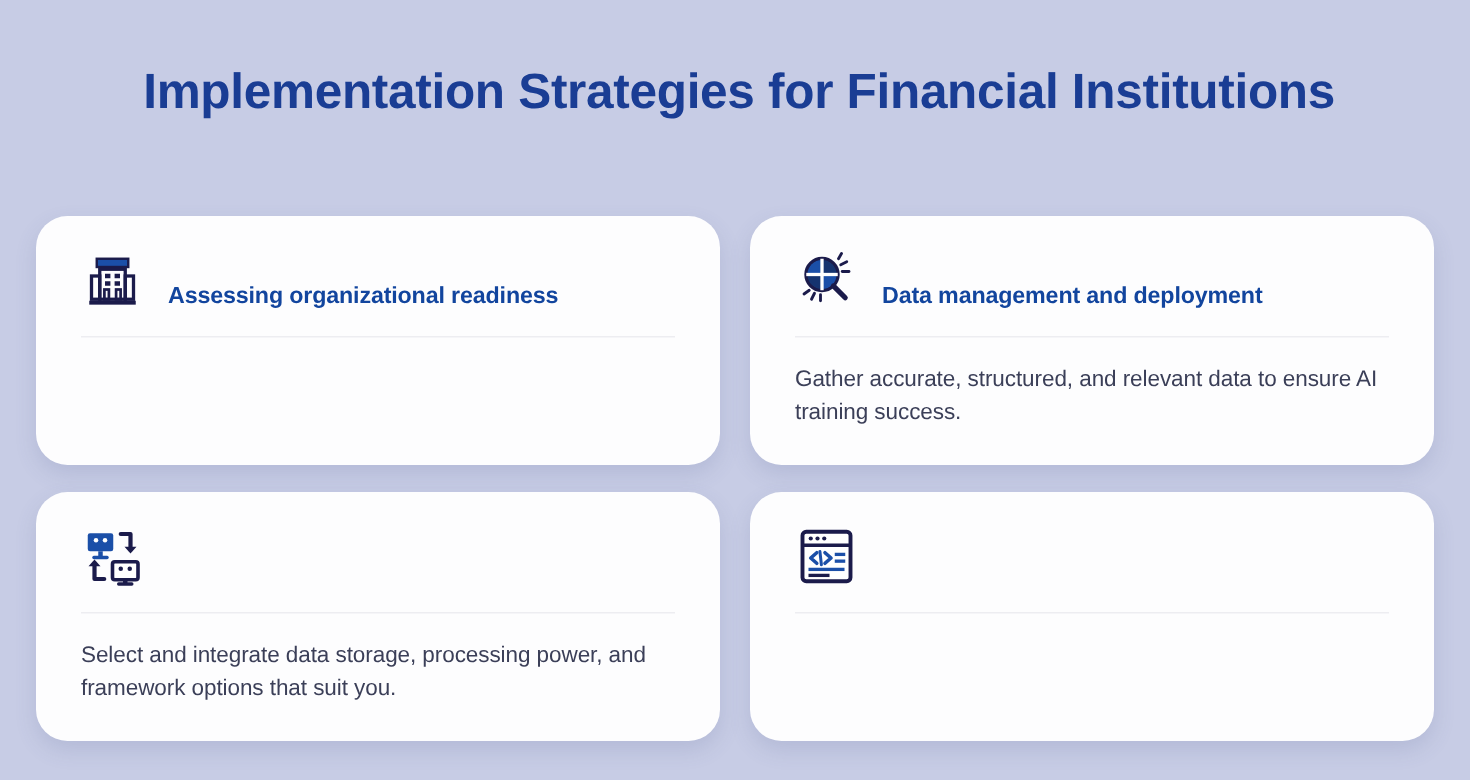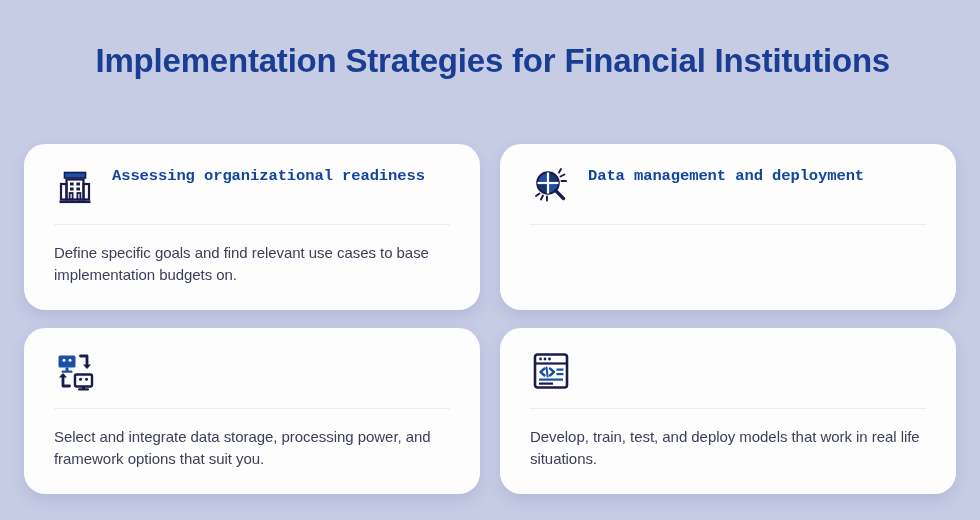--- a/index.html
+++ b/index.html
@@ -51,25 +51,24 @@
     border-radius: 21px;
     box-shadow: 0 6px 14px rgba(80, 92, 140, 0.16);
     box-sizing: border-box;
     padding: 22px 30px 20px 30px;
     display: flex;
     flex-direction: column;
   }
 
   .card-header {
     display: flex;
-    align-items: flex-start;
+    align-items: flex-end;
     gap: 16px;
     padding-bottom: 16px;
     border-bottom: 1px solid #ededf1;
-    font-family: Liberation Mono, monospace;
   }
 
   .card-icon {
     width: 42px;
     height: 42px;
     flex: 0 0 42px;
     display: flex;
     align-items: center;
     justify-content: center;
   }
@@ -113,21 +112,20 @@
             <rect x="22.4" y="16.5" width="3.6" height="3" fill="#1b1b4b"></rect>
             <rect x="16" y="21.5" width="3.6" height="3" fill="#1b1b4b"></rect>
             <rect x="22.4" y="21.5" width="3.6" height="3" fill="#1b1b4b"></rect>
             <rect x="15.6" y="27" width="3" height="6.5" fill="none" stroke="#1b1b4b" stroke-width="1.8"></rect>
             <rect x="23.4" y="27" width="3" height="6.5" fill="none" stroke="#1b1b4b" stroke-width="1.8"></rect>
             <rect x="5.5" y="34.5" width="31" height="2.6" fill="#1b1b4b"></rect>
           </svg>
         </span>
         <span class="card-heading">Assessing organizational readiness</span>
       </div>
-      <div class="card-body">Define specific goals and find relevant use cases to base implementation budgets on.</div>
     </div>
 
     <div class="card">
       <div class="card-header">
         <span class="card-icon">
           <svg width="42" height="42" viewBox="0 0 42 42">
             <circle cx="18" cy="17" r="10.5" fill="#ffffff" stroke="#1b1b4b" stroke-width="2.6"></circle>
             <path d="M18 7.3 A9.7 9.7 0 0 0 8.3 17 L18 17 Z" fill="#1b4fa8"></path>
             <path d="M18 17 L27.7 17 A9.7 9.7 0 0 0 18 7.3 Z" fill="#15336f"></path>
             <path d="M18 17 L18 26.7 A9.7 9.7 0 0 0 27.7 17 Z" fill="#1b4fa8"></path>
@@ -140,20 +138,21 @@
               <line x1="31.5" y1="15" x2="36" y2="15"></line>
               <line x1="29" y1="6.5" x2="31" y2="3"></line>
               <line x1="13" y1="29.5" x2="11" y2="33.5"></line>
               <line x1="9.5" y1="27.5" x2="6" y2="30"></line>
               <line x1="17" y1="30.5" x2="17" y2="34.5"></line>
             </g>
           </svg>
         </span>
         <span class="card-heading">Data management and deployment</span>
       </div>
+      <div class="card-body">Gather accurate, structured, and relevant data to ensure AI training success.</div>
     </div>
 
     <div class="card">
       <div class="card-header">
         <span class="card-icon">
           <svg width="42" height="42" viewBox="0 0 42 42">
             <rect x="4.5" y="5.5" width="17" height="12" rx="1.5" fill="#1b4fa8"></rect>
             <rect x="11.5" y="17.5" width="3" height="3.5" fill="#1b4fa8"></rect>
             <rect x="7.5" y="20.5" width="11" height="2.3" rx="1.1" fill="#1b4fa8"></rect>
             <circle cx="10" cy="10.2" r="1.5" fill="#ffffff"></circle>
@@ -185,17 +184,16 @@
             <path d="M14.5 18.5 L10.5 22 L14.5 25.5" fill="none" stroke="#1b4fa8" stroke-width="2.4" stroke-linecap="round" stroke-linejoin="round"></path>
             <path d="M20 18.5 L24 22 L20 25.5" fill="none" stroke="#1b4fa8" stroke-width="2.4" stroke-linecap="round" stroke-linejoin="round"></path>
             <line x1="17.6" y1="26.5" x2="16.6" y2="17.6" stroke="#1b4fa8" stroke-width="2" stroke-linecap="round"></line>
             <rect x="26.5" y="18.5" width="7" height="2.2" fill="#1b4fa8"></rect>
             <rect x="26.5" y="23" width="7" height="2.2" fill="#1b4fa8"></rect>
             <rect x="9" y="28.5" width="24" height="2.2" fill="#1b4fa8"></rect>
             <rect x="9" y="32.5" width="14" height="2.2" fill="#1b1b4b"></rect>
           </svg>
         </span>
       </div>
-      <div class="card-body">Develop, train, test, and deploy models that work in real life situations.</div>
     </div>
 
   </div>
 </div>
 
 </body></html>

